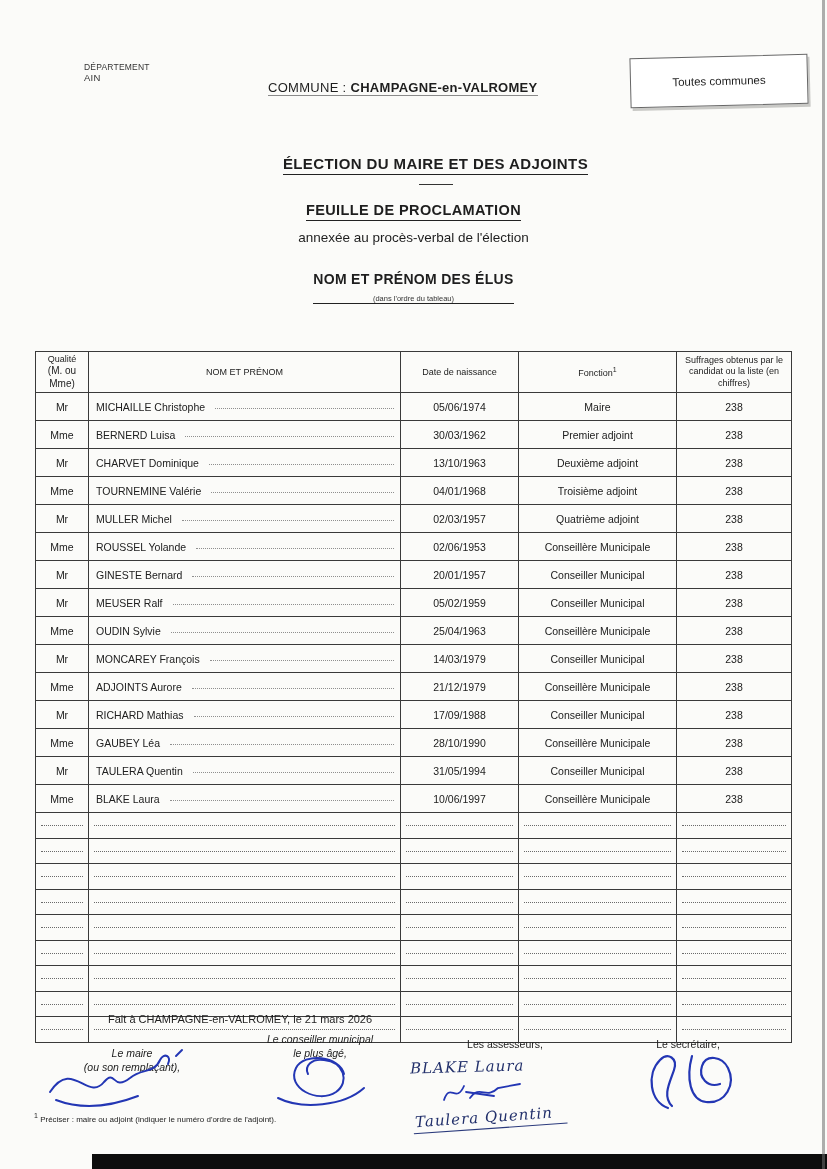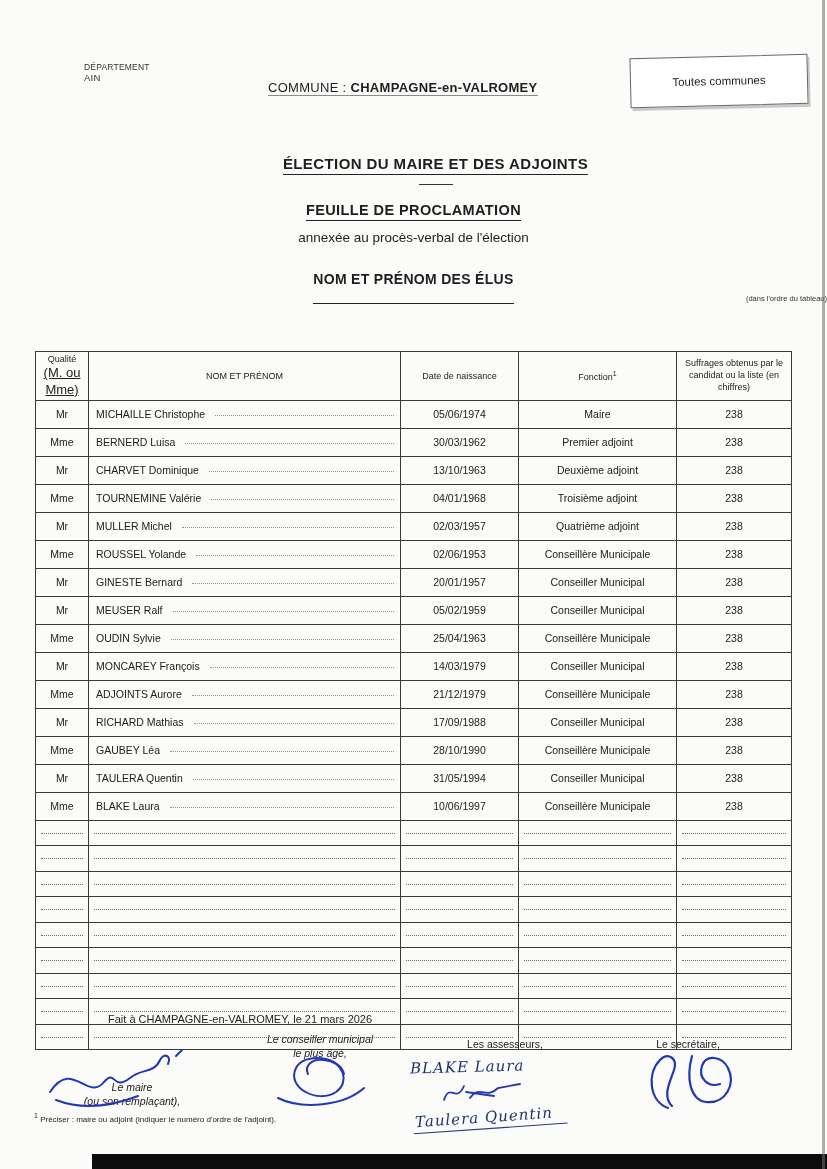--- a/index.html
+++ b/index.html
@@ -28,46 +28,46 @@
   .t-main { display:inline-block; font-size:15px; font-weight:bold; letter-spacing:.4px;
             border-bottom:1.5px solid #222; padding-bottom:2px; }
   .t-dash { width:34px; margin:9px auto 0; border-top:1.5px solid #333; }
   .t-sheet-wrap { top:201px; }
   .t-sheet { display:inline-block; font-size:14.5px; font-weight:bold; letter-spacing:.4px;
              border-bottom:1.5px solid #222; padding-bottom:2px; }
   .t-note { top:230px; font-size:13.5px; }
   .t-section-wrap { top:270px; }
   .t-section { display:inline-block; font-size:14px; font-weight:bold; letter-spacing:.3px;
                border-bottom:1.5px solid #222; padding-bottom:16px; }
-  .t-section-note { top:294px; font-size:7.5px; color:#333;text-align:right; }
+  .t-section-note { top:294px; font-size:7.5px; color:#333; }
 
   
   .roster { position:absolute; left:35px; top:318px; width:756px;
             border-collapse:collapse; table-layout:fixed; border:1.5px solid #333;margin-top:33px; }
   .roster th, .roster td { border:1px solid #3a3a3a; overflow:hidden; }
   .w-q{width:53px} .w-n{width:312px} .w-d{width:118px} .w-f{width:158px} .w-s{width:115px}
   .roster thead th { height:35px; font-weight:normal; text-align:center;
                      vertical-align:middle; padding:2px; font-size:9px; color:#222; }
   .th-quality { font-size:8.5px; line-height:1.25; }
-  .th-quality .sub { font-size:13px;text-decoration:underline; }
+  .th-quality .sub { font-size:10px; }
   .th-votes { font-size:8px; line-height:1.3; padding:2px 4px; }
   .roster tbody td { height:28px; font-size:10.5px; text-align:center;
                      vertical-align:middle; color:#202020; }
   td.cn { text-align:left; }
   .namewrap { display:flex; align-items:flex-end; }
   .namewrap .nm { padding-left:7px; white-space:nowrap; }
   .namewrap::after { content:""; flex:1; border-bottom:1px dotted #8f8f8f; margin:0 6px 4px 10px; }
   tr.empty td { height:25.5px; }
   tr.empty td::after { content:""; display:block; margin:0 5px; border-bottom:1.3px dotted #6a6a6a; }
   sup { font-size:7px; vertical-align:super; }
 
   
   .done-at { position:absolute; left:108px; top:1013px; font-size:11px;text-align:right; }
   .sig-label { position:absolute; text-align:center; font-size:10.5px; line-height:1.3; color:#222; }
-  .lbl-mayor { left:76px; top:1081px; width:112px; font-style:italic; }
+  .lbl-mayor { left:76px; top:1047px; width:112px; font-style:italic; }
   .lbl-senior { left:250px; top:1033px; width:140px; font-style:italic; }
   .lbl-assessors { left:458px; top:1038px; width:94px; }
   .lbl-secretary { left:646px; top:1038px; width:84px; }
   .sig { position:absolute; }
   .sig-mayor { left:42px; top:1048px; }
   .sig-senior { left:266px; top:1048px; }
   .sig-assessor-mid { left:436px; top:1076px; }
   .sig-secretary { left:634px; top:1044px; }
   .hand { position:absolute; font-family:"DejaVu Serif","Liberation Serif",serif;
           font-style:italic; color:#22306b; }

